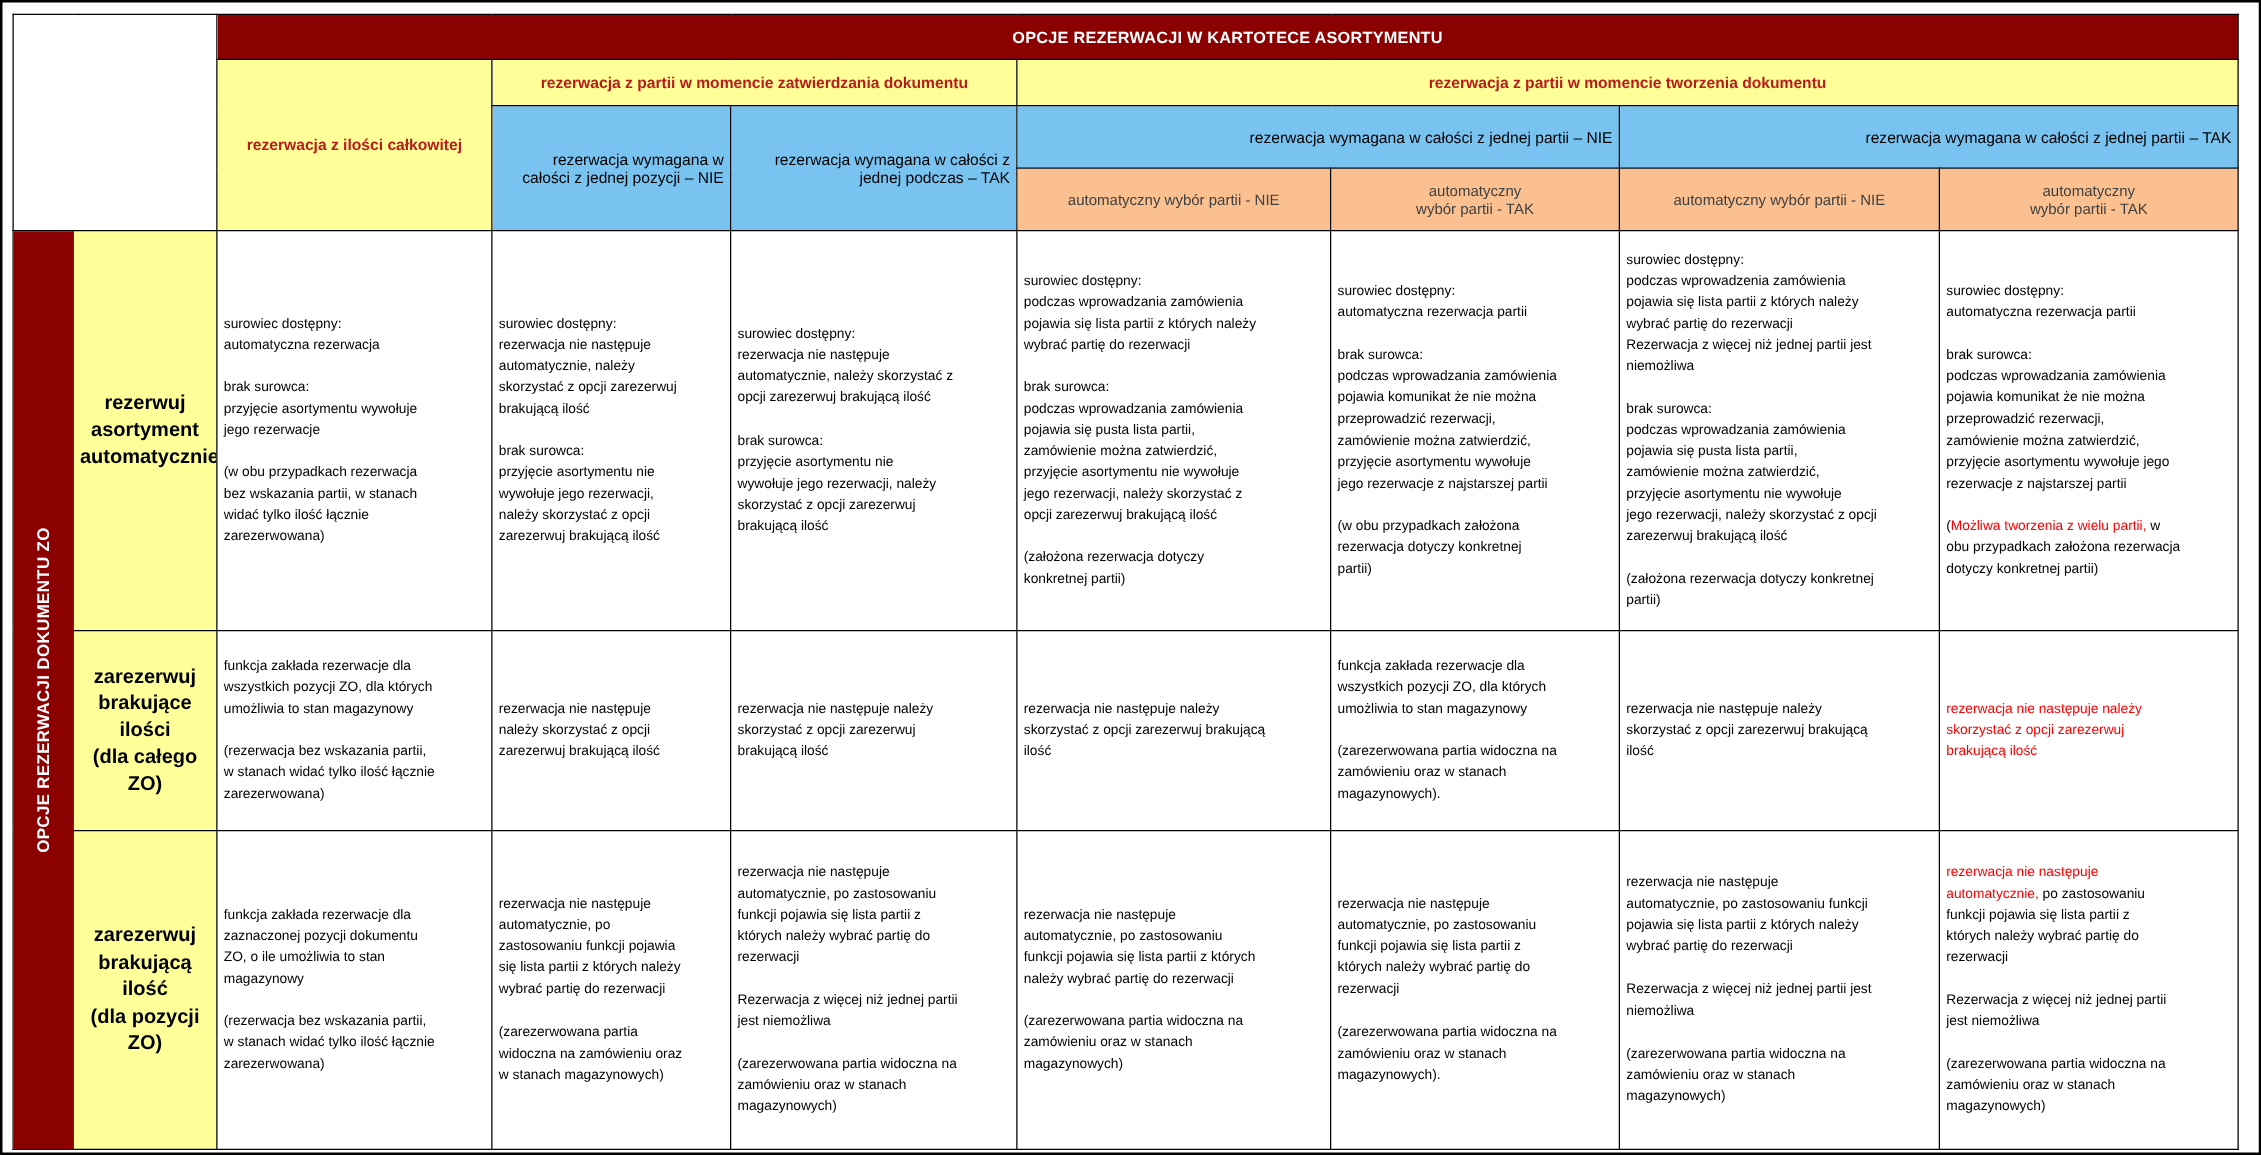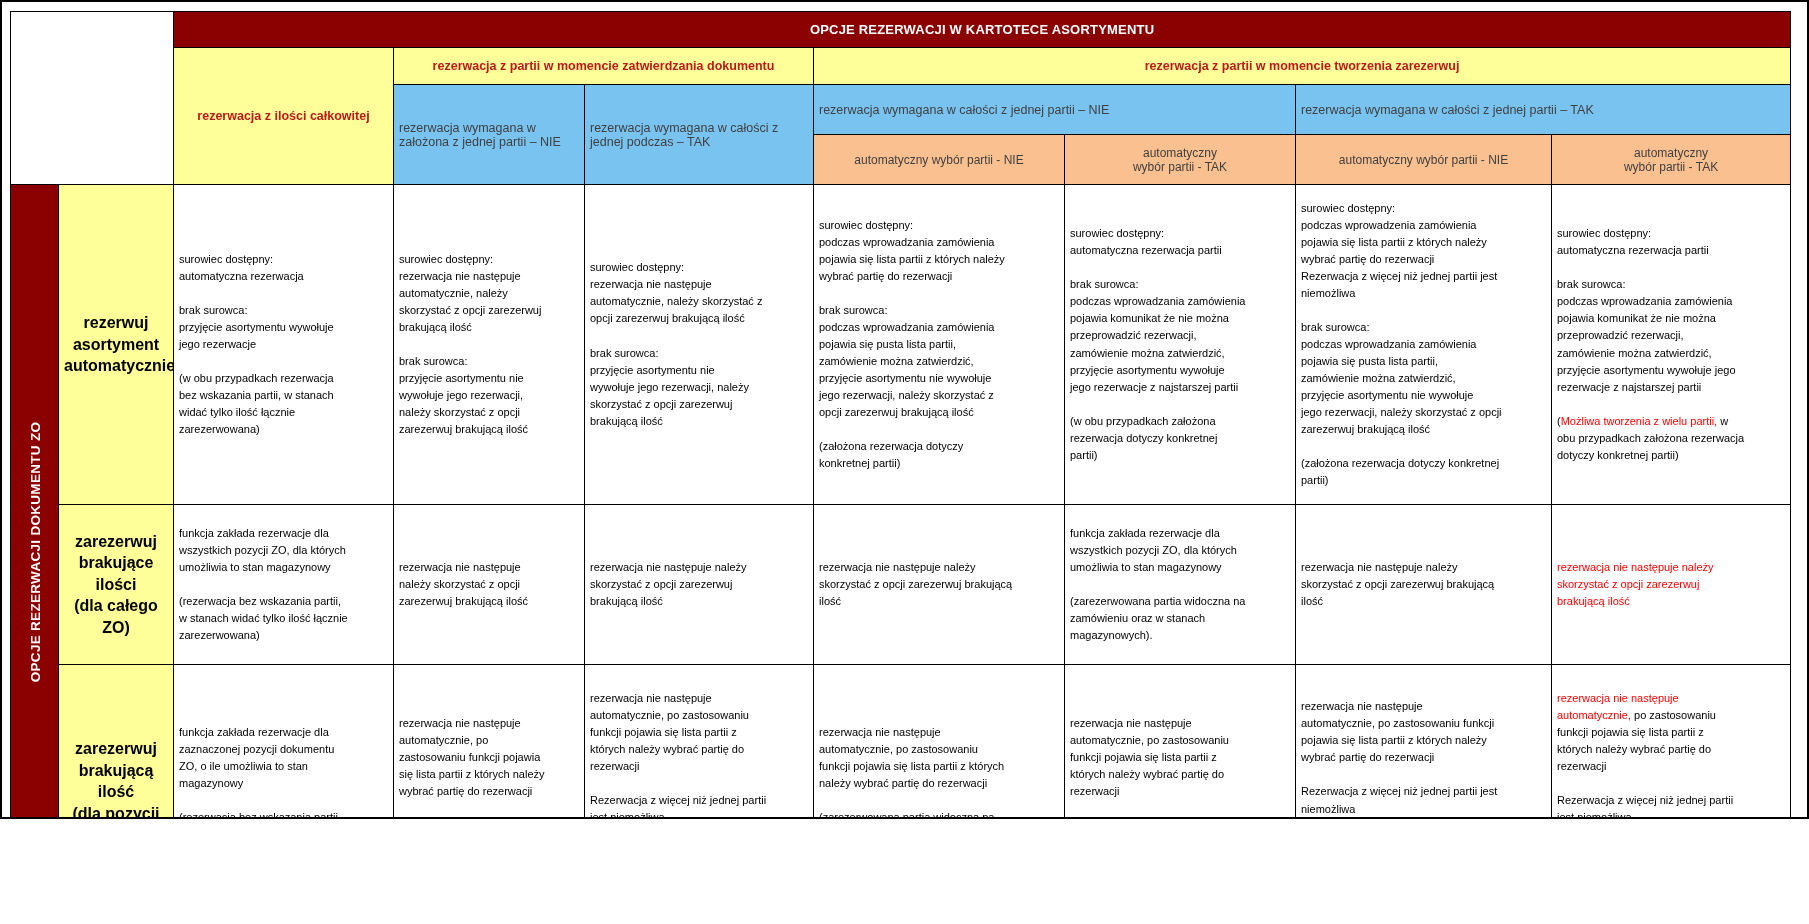--- a/index.html
+++ b/index.html
@@ -1,18 +1,18 @@
 <!DOCTYPE html>
 <html lang="pl"><head>
 <meta charset="utf-8">
 <style>
   html,body{margin:0;padding:0;background:#fff;}
   .canvas{
     position:relative;
-    width:1809px;height:819px;
+    width:1809px;height:924px;
     box-sizing:border-box;
     border:2px solid #000;
     background:#fff;
     padding:9px 9px 4px 8px;
     font-family:"Liberation Sans", sans-serif;
     overflow:hidden;
   }
   table.matrix{
     border-collapse:collapse;
     table-layout:fixed;
@@ -38,24 +38,24 @@
     background:#FFFF99;
     font-weight:bold;
     font-size:12.5px;
     text-align:center;
     vertical-align:middle;
     color:#b91c1c;
   }
   td.blue-head{
     background:#79C3F1;
     font-size:12.5px;
-    text-align:left;
+    text-align:right;
     vertical-align:middle;
     white-space:pre-line;
-    color:#404040;
+    color:#000000;
   }
   td.orange-head{
     background:#FAC090;
     font-size:12px;
     text-align:center;
     vertical-align:middle;
     white-space:pre-line;
     color:#404040;
   }
   td.vbar-cell{
@@ -113,26 +113,26 @@
 
     <tbody>
         <tr style="height:36px">
       <td class="corner-cell" colspan="2" rowspan="4"></td>
       <td class="title-cell" colspan="7">OPCJE REZERWACJI W KARTOTECE ASORTYMENTU</td>
     </tr>
 
     <tr style="height:37px">
       <td class="yellow-head" rowspan="3">rezerwacja z ilości całkowitej</td>
       <td class="yellow-head" colspan="2">rezerwacja z partii w momencie zatwierdzania dokumentu</td>
-      <td class="yellow-head" colspan="4">rezerwacja z partii w momencie tworzenia zarezerwuj</td>
+      <td class="yellow-head" colspan="4">rezerwacja z partii w momencie tworzenia dokumentu</td>
     </tr>
 
     <tr style="height:50px">
       <td class="blue-head" rowspan="2">rezerwacja wymagana w
-założona z jednej partii – NIE</td>
+całości z jednej pozycji – NIE</td>
       <td class="blue-head" rowspan="2">rezerwacja wymagana w całości z
 jednej podczas – TAK</td>
       <td class="blue-head" colspan="2">rezerwacja wymagana w całości z jednej partii – NIE</td>
       <td class="blue-head" colspan="2">rezerwacja wymagana w całości z jednej partii – TAK</td>
     </tr>
 
     <tr style="height:50px">
       <td class="orange-head">automatyczny wybór partii - NIE</td>
       <td class="orange-head">automatyczny
 wybór partii - TAK</td>

